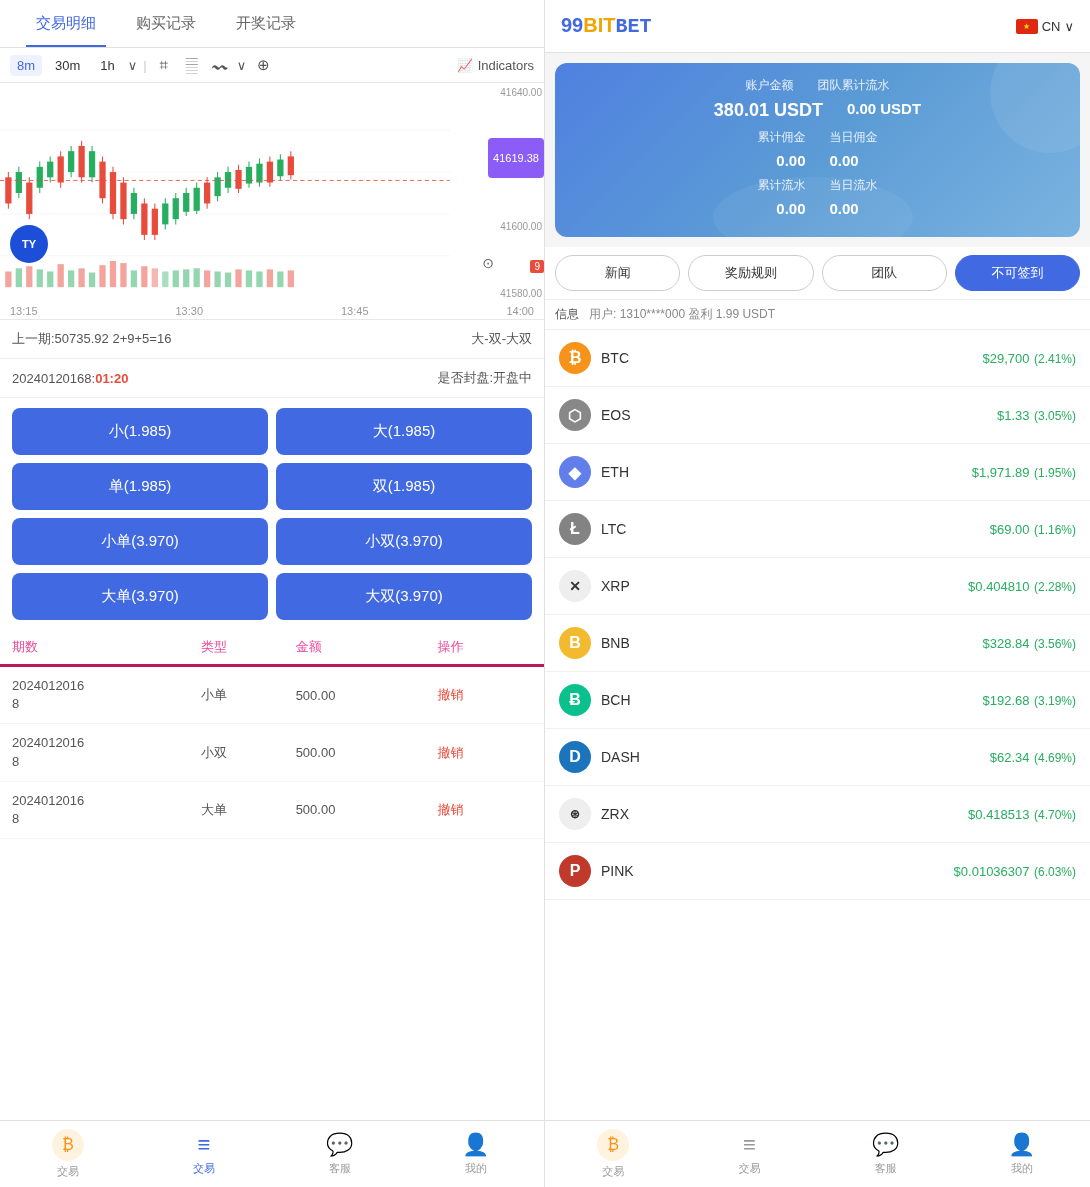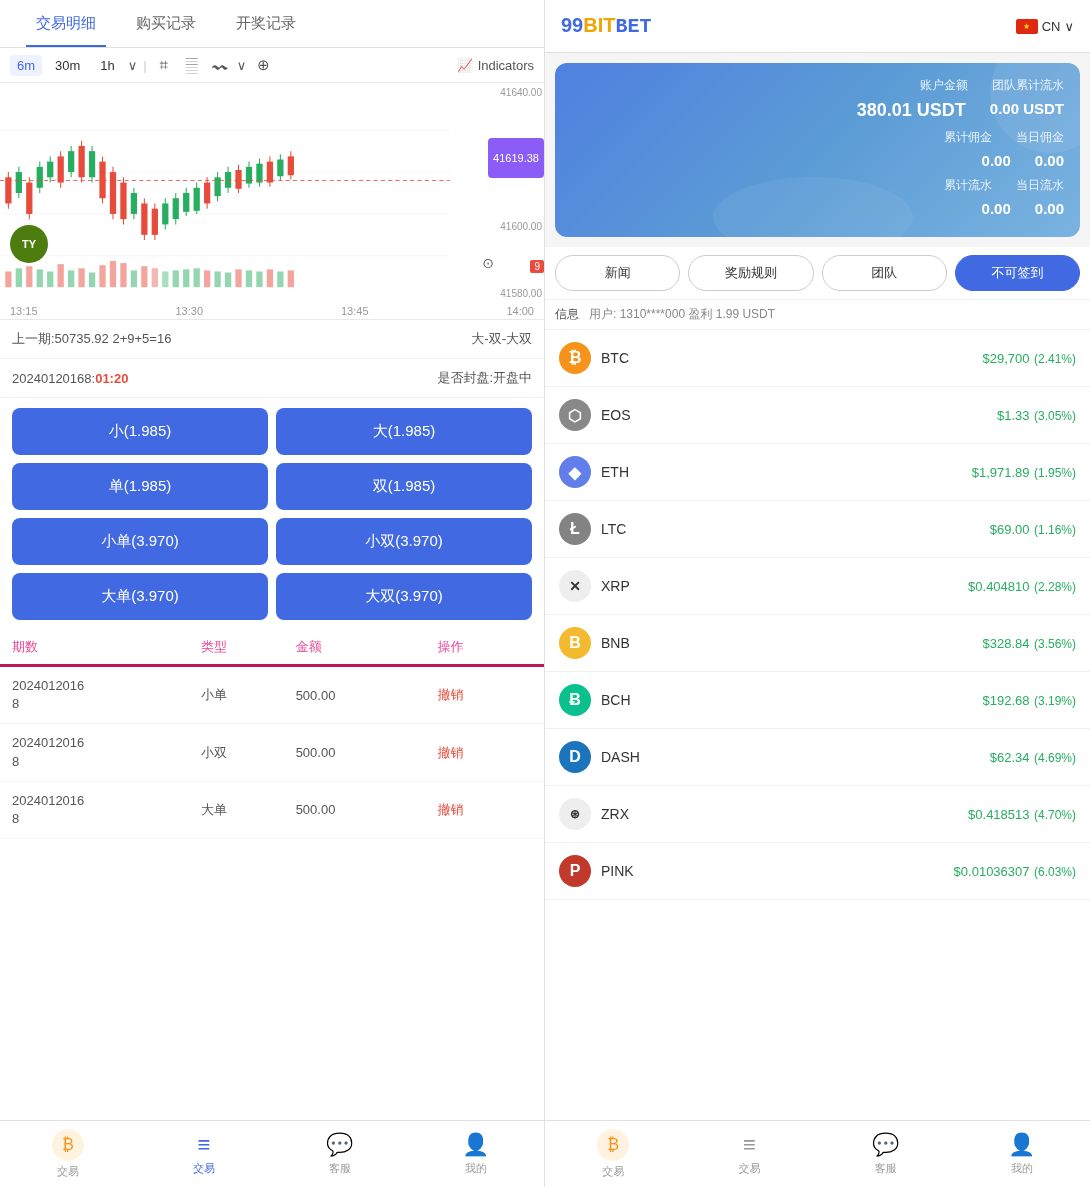--- a/index.html
+++ b/index.html
@@ -126,21 +126,21 @@
       padding: 2px 10px;
       font-size: 11px;
       color: #999;
       border-bottom: 1px solid #e8e8e8;
     }
     .chart-logo {
       position: absolute;
       left: 10px;
       bottom: 40px;
       width: 38px; height: 38px;
-      background: #4d7c0f;
+      background: #1d4ed8;
       border-radius: 50%;
       display: flex; align-items: center; justify-content: center;
       color: #fff; font-size: 14px; font-weight: bold;
     }
     
     .period-info {
       display: flex;
       justify-content: space-between;
       padding: 10px 12px;
       font-size: 13px;
@@ -265,21 +265,21 @@
     .account-card::after {
       content: '';
       position: absolute;
       bottom: -20px; left: 30%;
       width: 200px; height: 80px;
       background: rgba(255,255,255,0.06);
       border-radius: 50%;
     }
     .card-row {
       display: flex;
-      justify-content: flex-end;
+      justify-content: center;
       margin-bottom: 6px;
       gap: 24px;
     }
     .card-label { font-size: 12px; opacity: 0.85; }
     .card-value { font-size: 18px; font-weight: bold; }
     .card-value-sm { font-size: 15px; font-weight: bold; }
     
     .action-btns {
       display: flex;
       gap: 8px;
@@ -353,21 +353,21 @@
 
 <div class="left-panel">
 
   <div class="tabs">
     <div class="tab active">交易明细</div>
     <div class="tab">购买记录</div>
     <div class="tab">开奖记录</div>
   </div>
 
   <div class="chart-toolbar">
-    <div class="toolbar-btn active">6m</div>
+    <div class="toolbar-btn active">8m</div>
     <div class="toolbar-btn">30m</div>
     <div class="toolbar-btn">1h</div>
     <div class="toolbar-dropdown">
       <span>∨</span>
     </div>
     <span class="toolbar-divider">|</span>
     <div class="toolbar-icon">⌗</div>
     <div class="toolbar-icon">𝄛</div>
     <div class="toolbar-icon">〰</div>
     <div class="toolbar-dropdown">

